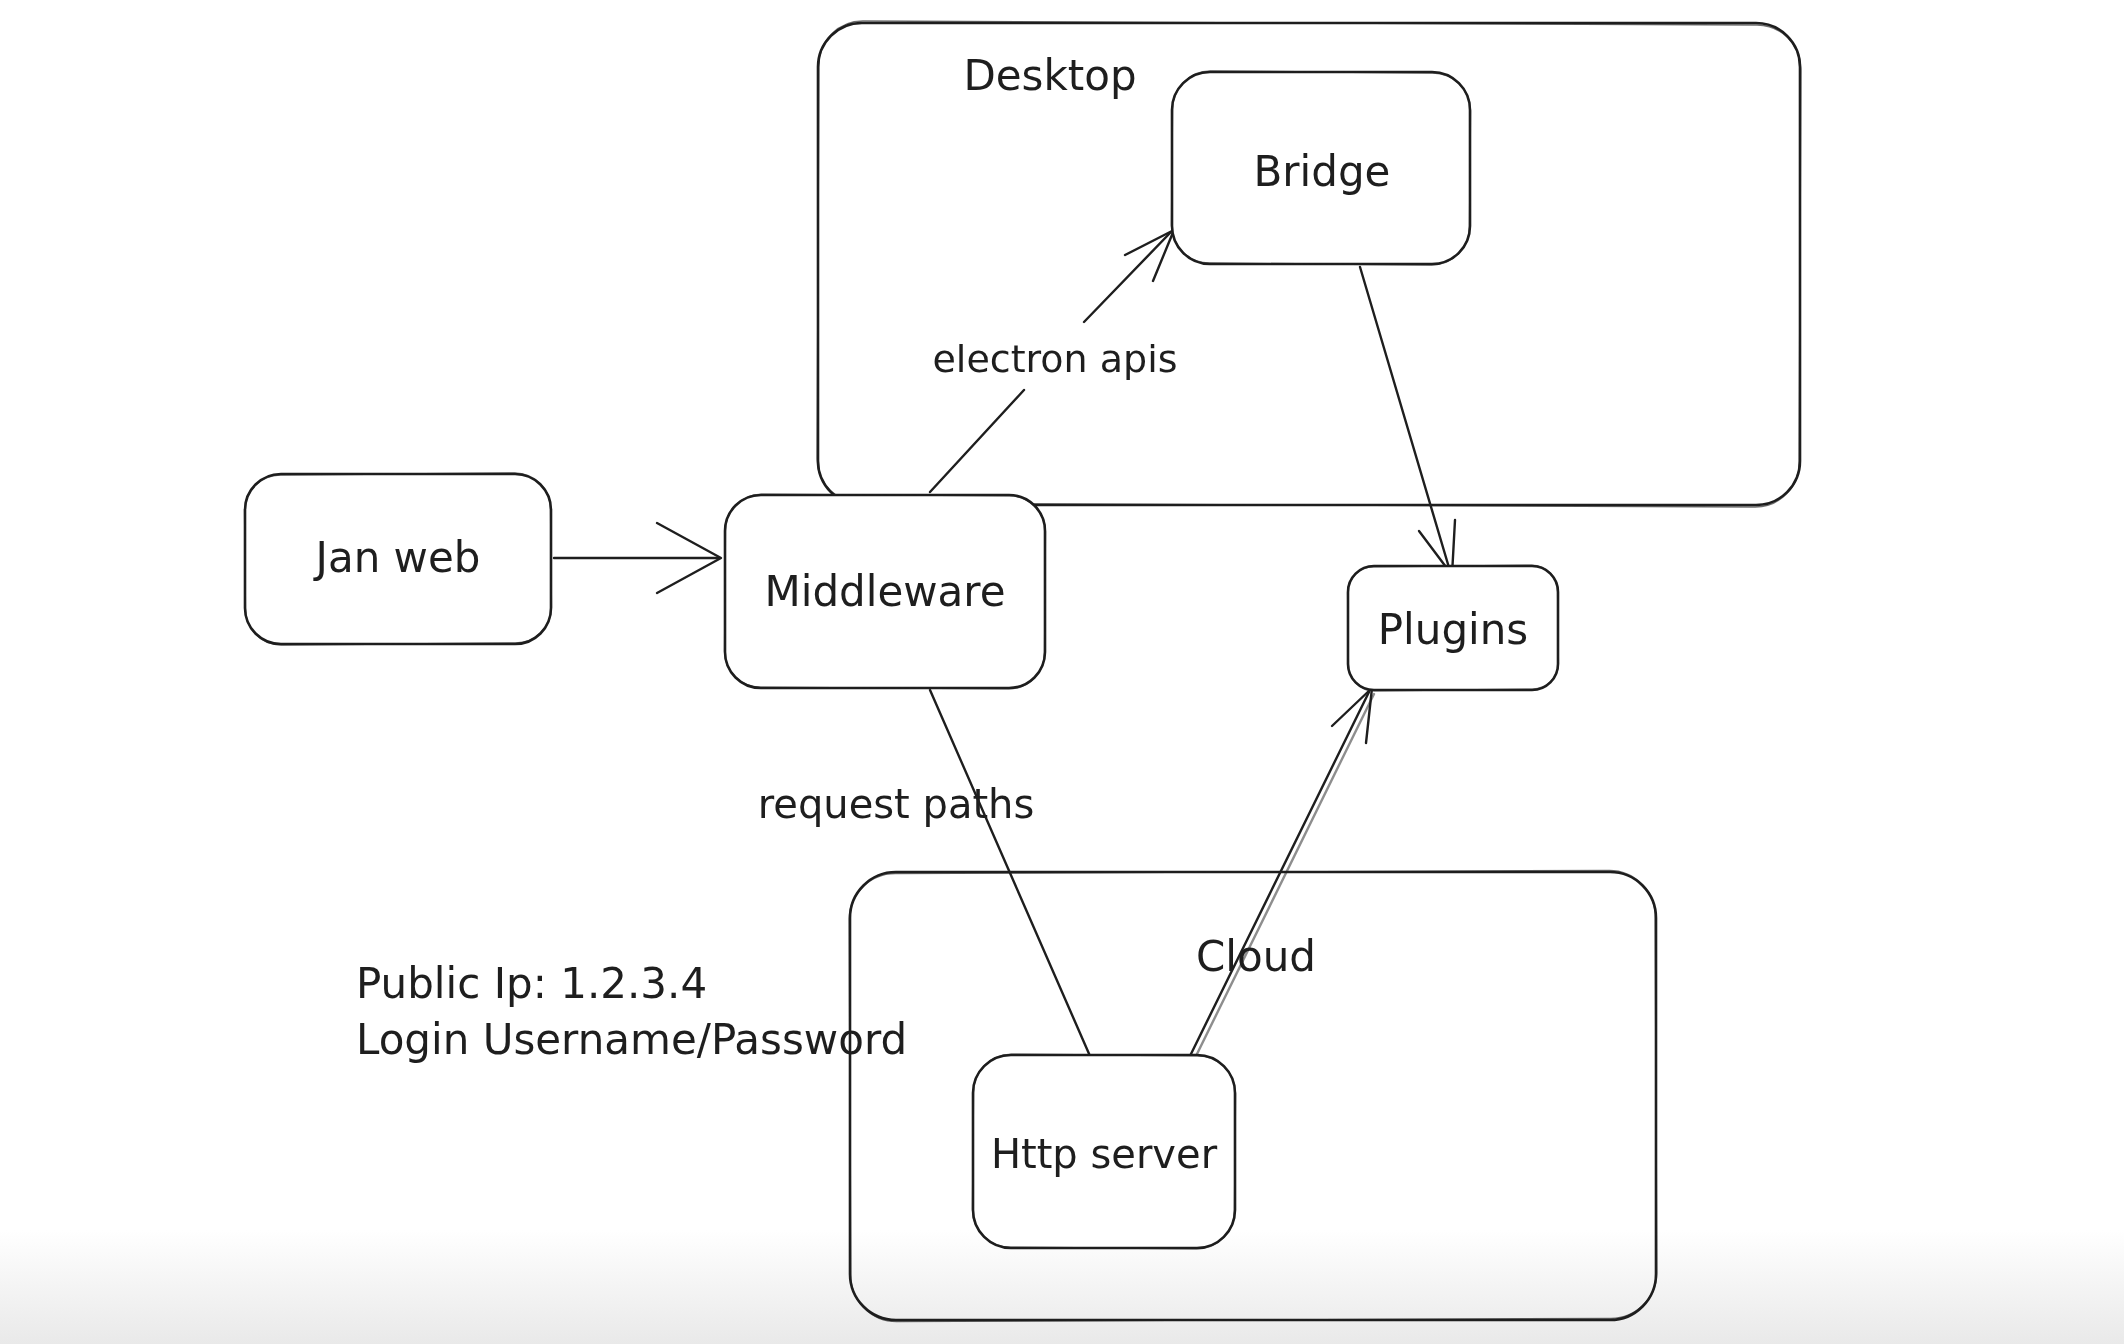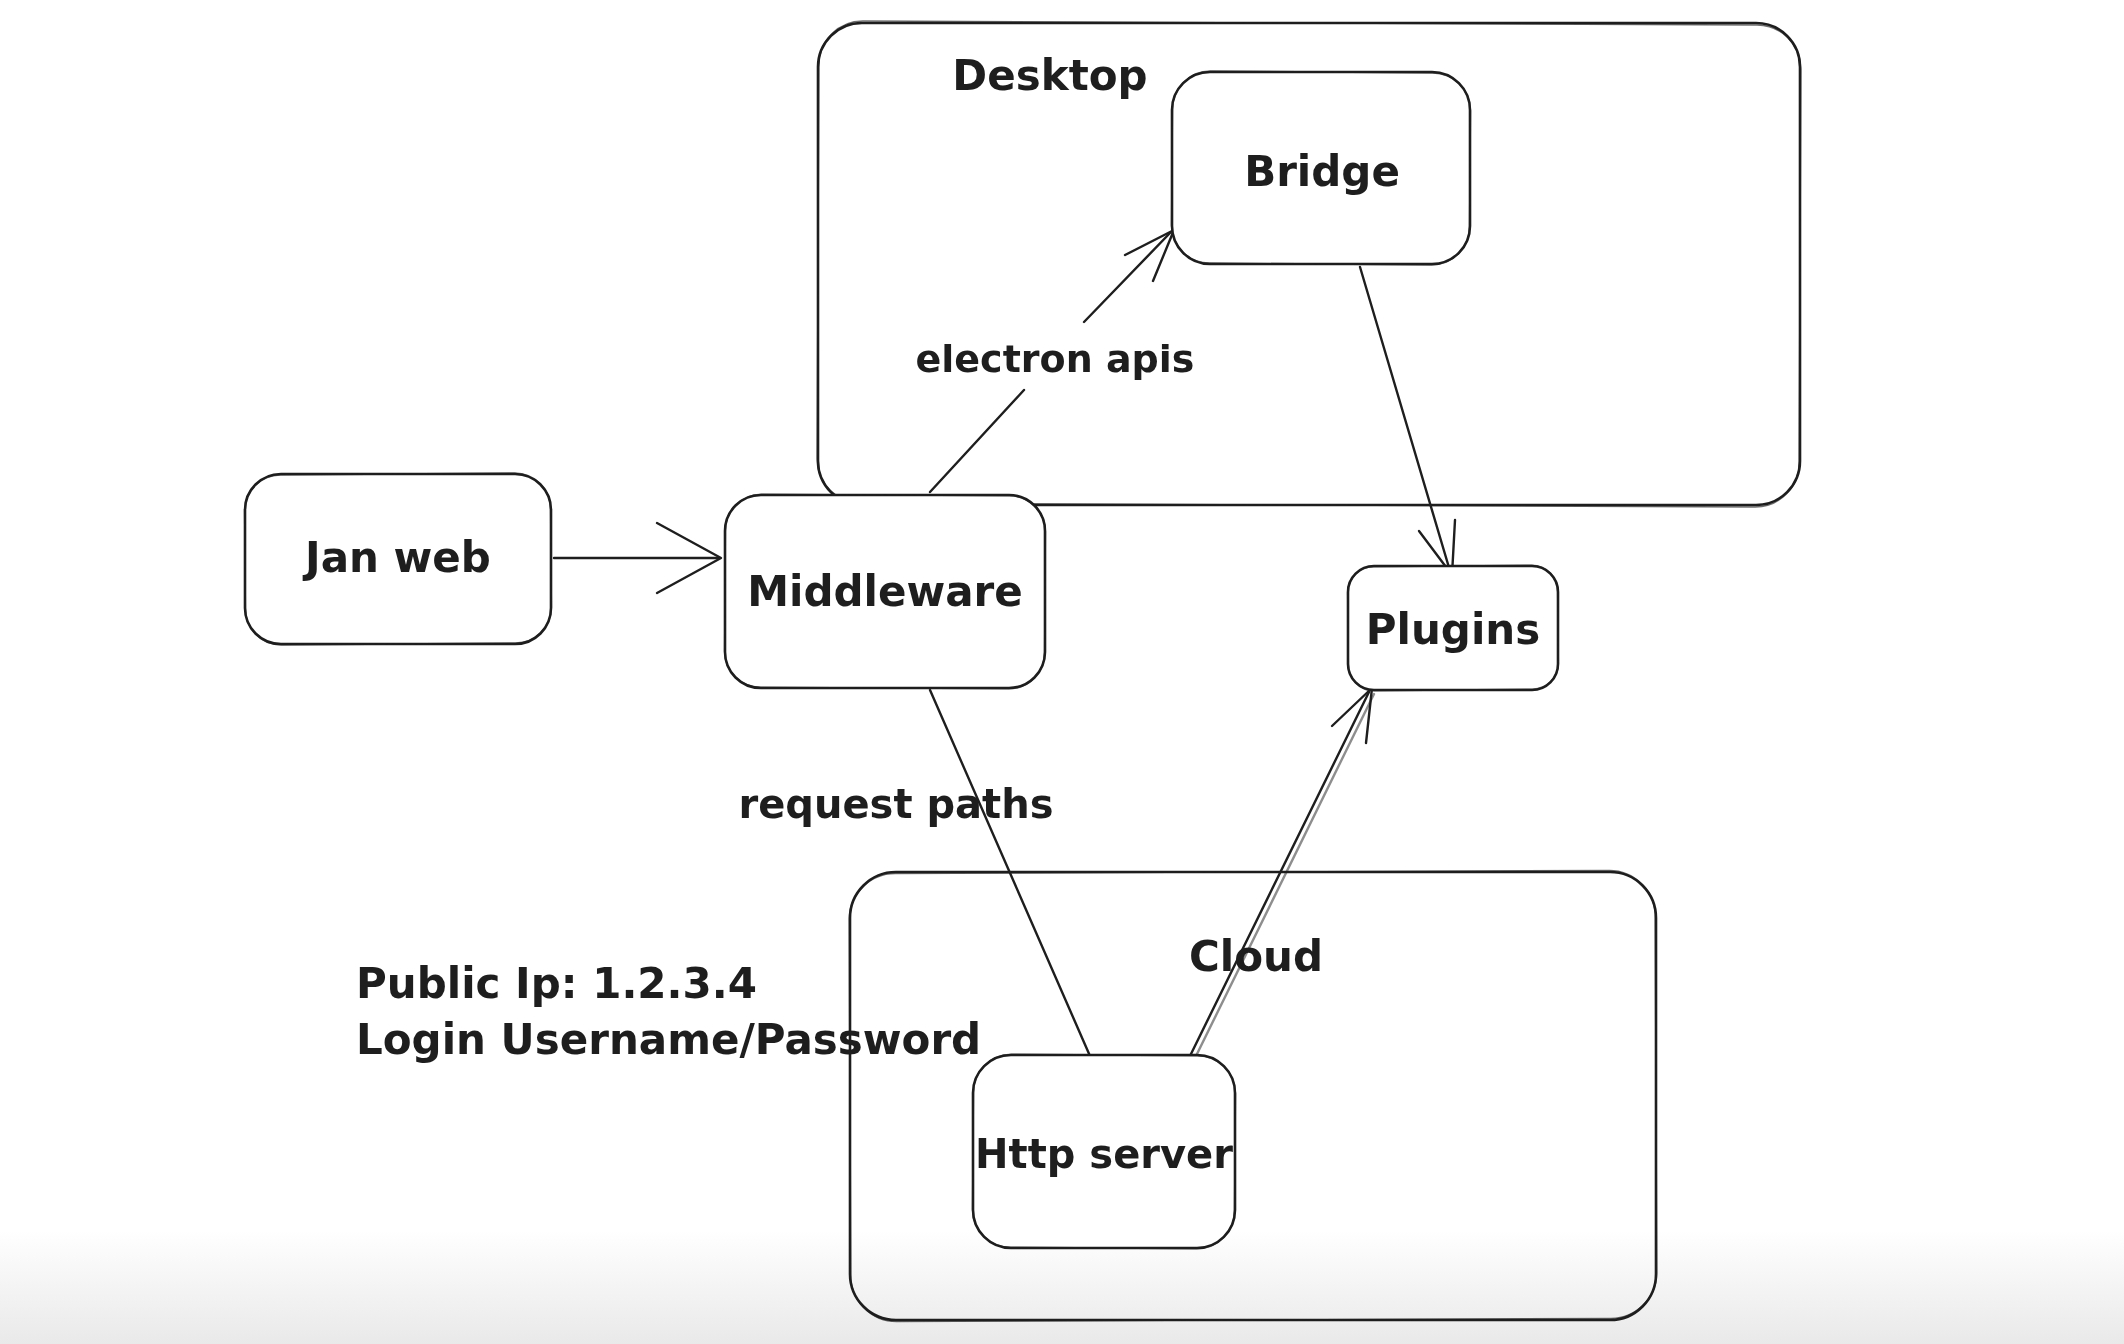--- a/index.html
+++ b/index.html
@@ -7,21 +7,20 @@
     padding: 0;
     width: 2124px;
     height: 1344px;
     background: #ffffff;
     overflow: hidden;
   }
   #canvas-wrap {
     position: relative;
     width: 1740px;
     height: 1344px;
-    font-weight: bold;
   }
   svg {
     display: block;
     width: 2124px;
     height: 1344px;
   }
   .shape {
     fill: #ffffff;
     stroke: var(--stroke, #1e1e1e);
     stroke-width: 2.6;

